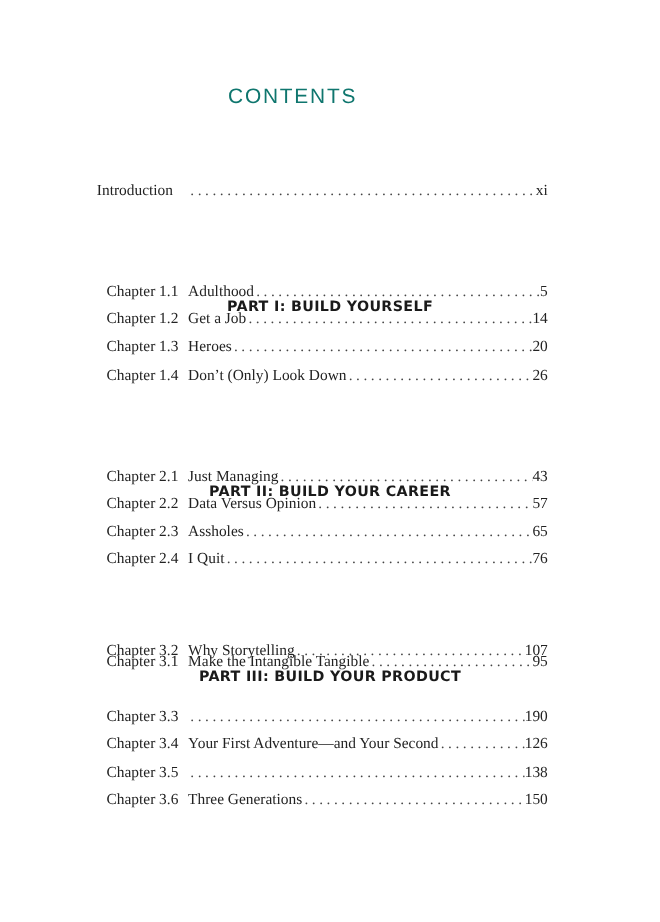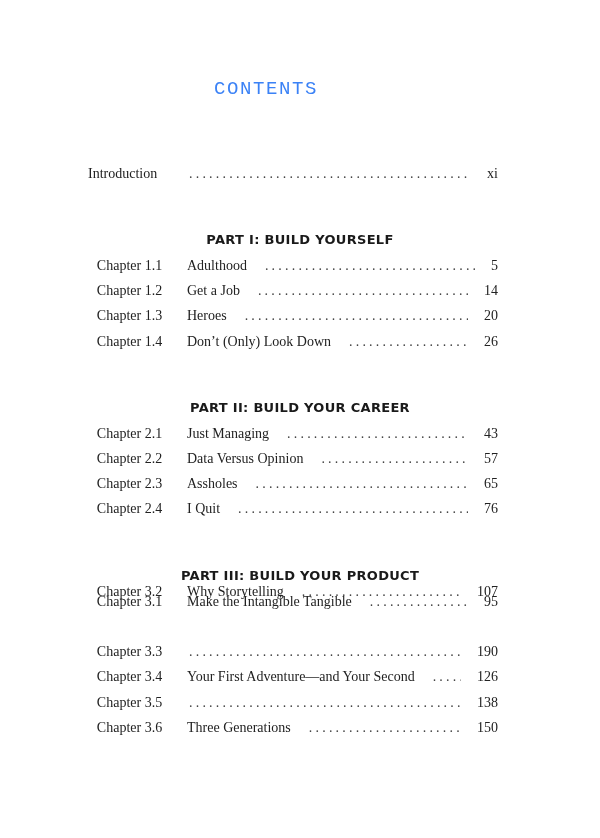--- a/index.html
+++ b/index.html
@@ -1,27 +1,27 @@
 <!DOCTYPE html>
 <html><head>
   <meta charset="utf-8">
   <style>
     html, body { margin: 0; padding: 0; background: #ffffff; }
     body { width: 600px; height: 838px; position: relative; overflow: hidden; color: #1c1c1c; }
     .title { position: absolute; top: 78px; left: 0; width: 532px; text-align: center;
-      font-family: Liberation Mono, monospace; font-size: 19px; letter-spacing: 1.6px; font-weight: normal; color: #3b82f6; }
+      font-family: Liberation Sans, sans-serif; font-size: 19px; letter-spacing: 1.6px; font-weight: normal; color: #0f766e; }
     .row { position: absolute; left: 88px; width: 410px; height: 20px; display: flex; align-items: baseline;
-      font-family: "Liberation Serif", serif; font-size: 14px; color: #222; white-space: nowrap; gap: 16px; }
+      font-family: "Liberation Serif", serif; font-size: 14px; color: #222; white-space: nowrap; }
     .row .num { width: 83px; flex: none; text-align: center; }
     .row .ttl { flex: none; }
     .row .dots { flex: 1 1 auto; overflow: hidden; letter-spacing: 3.2px; color: #444; padding: 0 2px; }
     .row .pg { flex: none; text-align: right; }
     .intro .ttl { width: 83px; }
     .part { position: absolute; left: 0; width: 600px; text-align: center;
-      font-family: "DejaVu Sans", sans-serif; font-size: 13px; font-weight: bold; letter-spacing: 0.3px; color: #1a1a1a; }
+      font-family: "DejaVu Sans", sans-serif; font-size: 13px; font-weight: bold; letter-spacing: 0.3px; color: #1a1a1a; margin-top: 40px; }
   </style>
 </head>
 <body>
 
 <div class="title">CONTENTS</div>
 
 <div class="row intro" style="top:166px">
   <span class="ttl">Introduction</span>
   <span class="dots">..........................................................................</span>
   <span class="pg">xi</span>

